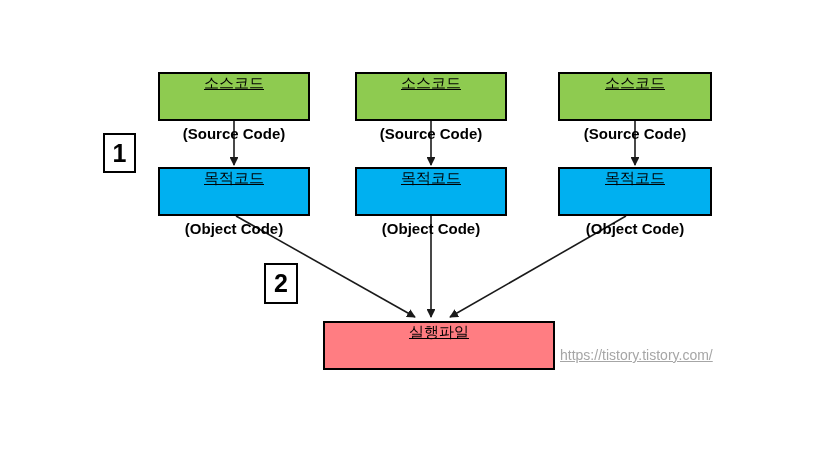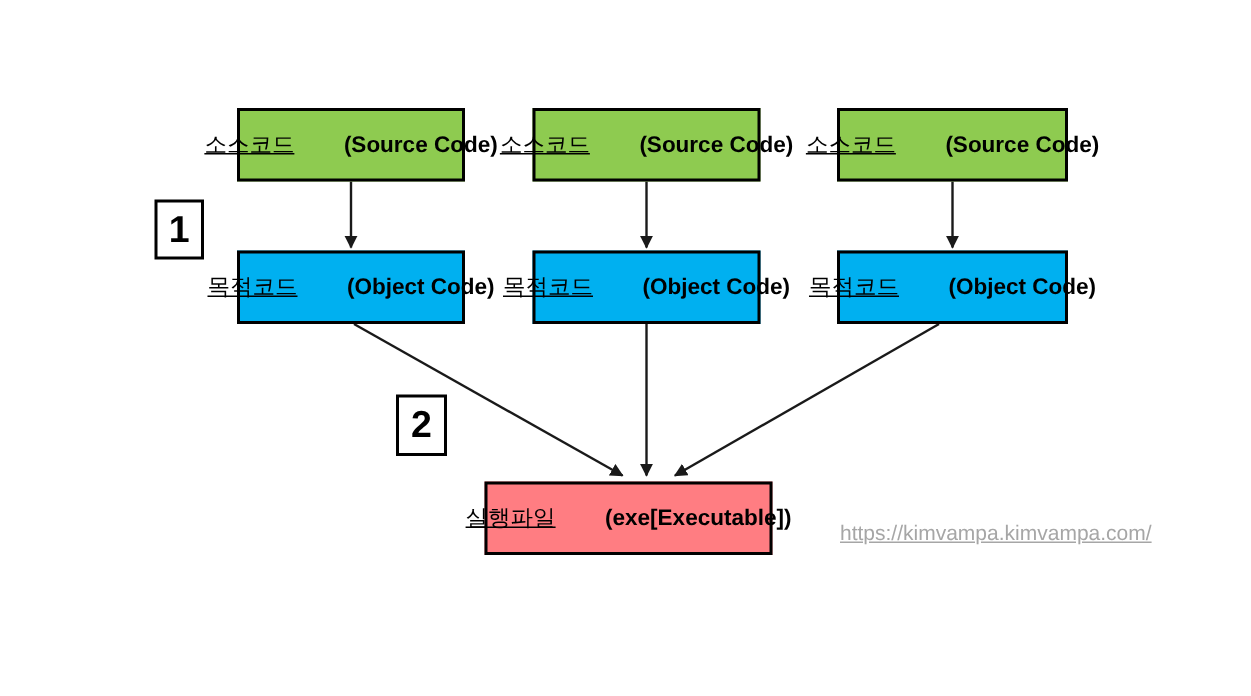--- a/index.html
+++ b/index.html
@@ -23,23 +23,23 @@
     top: 0;
     width: 834px;
     height: 464px;
     pointer-events: none;
   }
   .node {
     position: absolute;
     box-sizing: border-box;
     border: 2px solid #000000;
     display: flex;
-    flex-direction: row;
+    flex-direction: column;
     align-items: center;
-    justify-content: center;
+    justify-content: space-between;
     text-align: center;
     line-height: 1.18;
     font-size: 15px;
     color: #000000;
     gap: 33px;
   }
   .node .ko {
     text-decoration: underline;
     text-underline-offset: 1px;
     white-space: nowrap;
@@ -110,27 +110,26 @@
   </div>
   <div class="node" style="left:355px; top:167px; width:152px; height:49px; background:#00B0F0;">
     <span class="ko">목적코드</span>
     <span class="en">(Object Code)</span>
   </div>
   <div class="node" style="left:558px; top:167px; width:154px; height:49px; background:#00B0F0;">
     <span class="ko">목적코드</span>
     <span class="en">(Object Code)</span>
   </div>
 
-  <div class="node" style="left:323px; top:321px; width:192px; height:49px; background:#FF7D82;">
+  <div class="node" style="left:323px; top:321px; width:232px; height:49px; background:#FF7D82;">
     <span class="ko">실행파일</span>
-    <span class="en">(exe[Executable])</span>
   </div>
 
   <div class="marker" style="left:103px; top:133px; width:33px; height:40px;">
     <span>1</span>
   </div>
   <div class="marker" style="left:264px; top:263px; width:34px; height:41px;">
     <span>2</span>
   </div>
 
-  <div class="watermark" style="left:560px; top:347px;">https://kimvampa.kimvampa.com/</div>
+  <div class="watermark" style="left:560px; top:347px;">https://tistory.tistory.com/</div>
 
 </div>
 
 </body></html>

